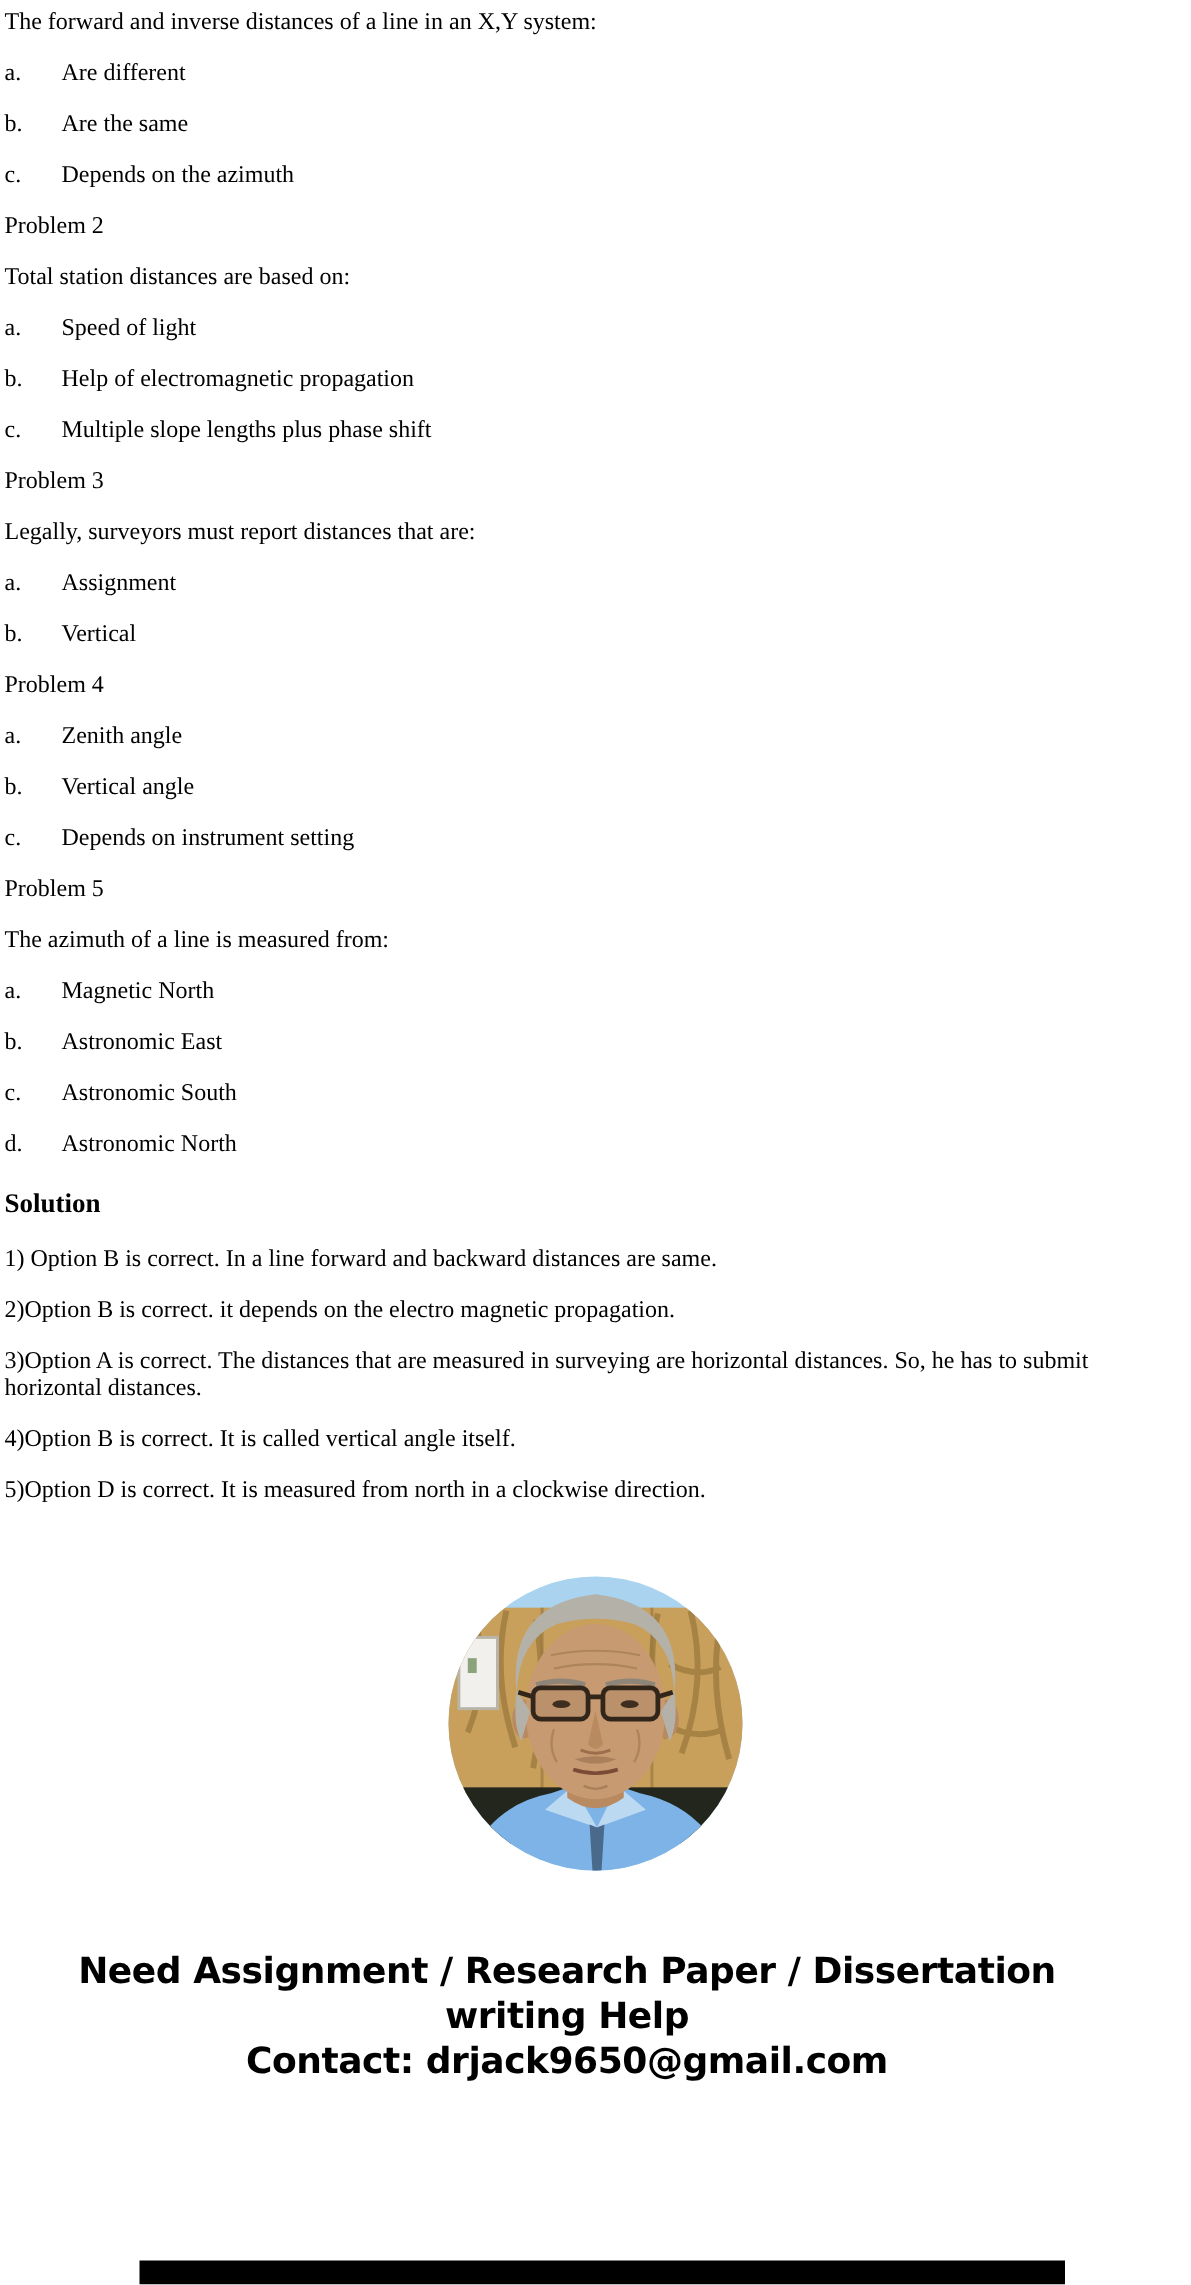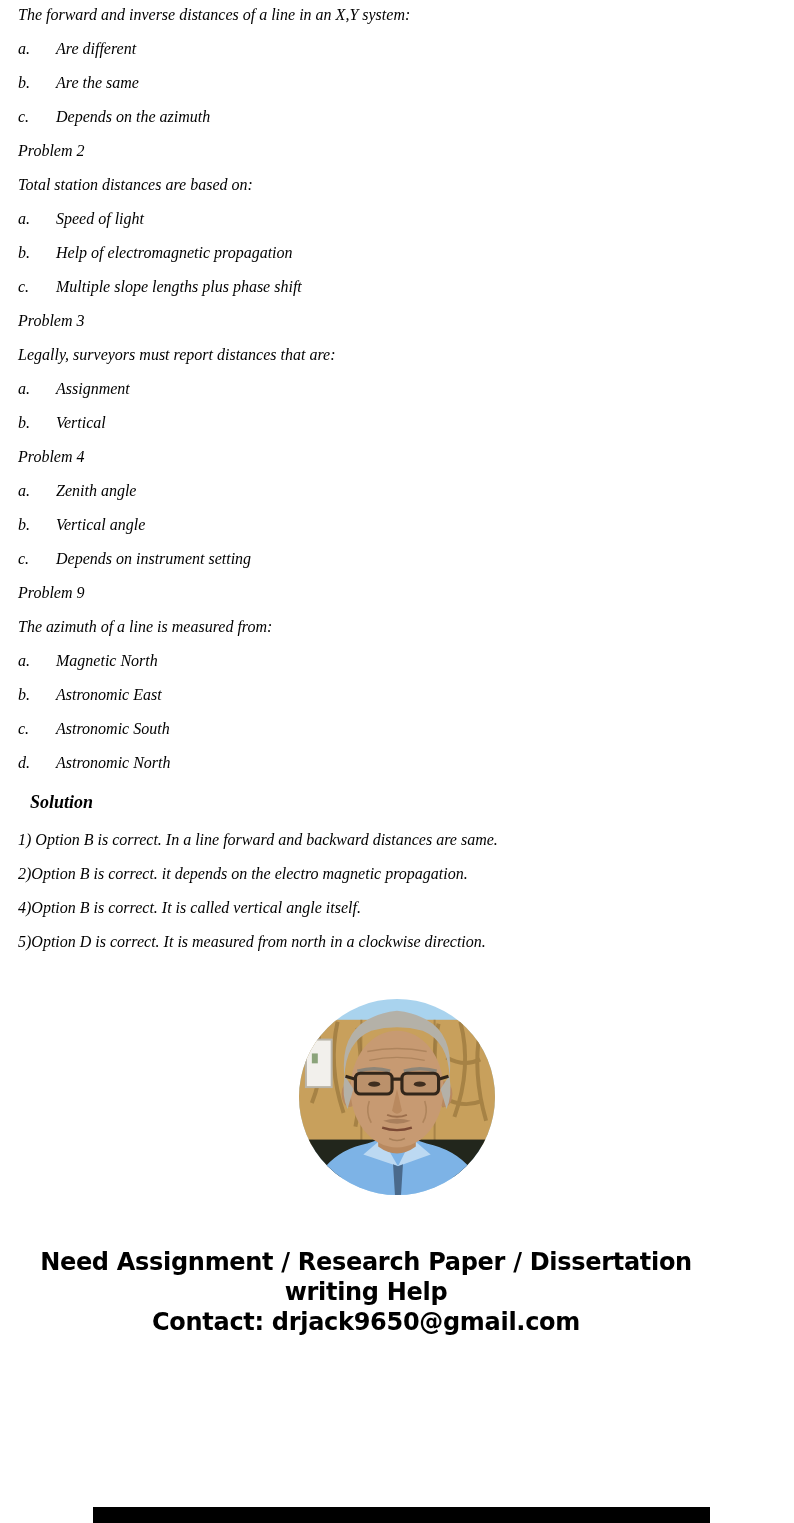--- a/index.html
+++ b/index.html
@@ -5,54 +5,54 @@
   html, body { margin: 0; padding: 0; }
   body {
     width: 794px; height: 1523px;
     background: #ffffff;
     position: relative;
     font-family: "Liberation Serif", serif;
     color: #000000;
     overflow: hidden;
   }
   .content {
-    padding: 6px 0 0 18px;
+    padding: 6px 0 0 3px;
     width: 740px;
-    font-style: italic;
   }
   .line {
     margin: 0 0 16px 0;
     font-size: 16px;
     line-height: 18px;
   }
   .opt .marker {
     display: inline-block;
     width: 38px;
   }
   h2.sol-heading {
     font-size: 18px;
     line-height: 21px;
-    margin: 20px 0 18px 12px;
+    margin: 20px 0 18px 0;
     font-weight: bold;
     font-family: "Liberation Serif", serif;
   }
   .avatar-wrap {
     width: 198px; height: 198px;
     margin: 47px auto 0 auto;
   }
   .avatar-wrap svg { display: block; width: 198px; height: 198px; }
   .footer {
     margin-top: 51px;
     text-align: center;
     font-family: "DejaVu Sans", sans-serif;
     font-weight: bold;
     font-size: 24px;
     line-height: 30px;
     letter-spacing: -0.3px;
     width: 732px;
+    padding-left: 12px;
   }
   .bottom-bar {
     position: absolute;
     left: 93px; top: 1507px;
     width: 617px; height: 16px;
   }
 </style>
 </head>
 <body>
 
@@ -72,30 +72,31 @@
   <p class="line">Problem 3</p>
   <p class="line">Legally, surveyors must report distances that are:</p>
   <p class="line opt"><span class="marker">a.</span><span>Assignment</span></p>
   <p class="line opt"><span class="marker">b.</span><span>Vertical</span></p>
 
   <p class="line">Problem 4</p>
   <p class="line opt"><span class="marker">a.</span><span>Zenith angle</span></p>
   <p class="line opt"><span class="marker">b.</span><span>Vertical angle</span></p>
   <p class="line opt"><span class="marker">c.</span><span>Depends on instrument setting</span></p>
 
-  <p class="line">Problem 9</p>
+  <p class="line">Problem 5</p>
   <p class="line">The azimuth of a line is measured from:</p>
   <p class="line opt"><span class="marker">a.</span><span>Magnetic North</span></p>
   <p class="line opt"><span class="marker">b.</span><span>Astronomic East</span></p>
   <p class="line opt"><span class="marker">c.</span><span>Astronomic South</span></p>
   <p class="line opt"><span class="marker">d.</span><span>Astronomic North</span></p>
 
   <h2 class="sol-heading">Solution</h2>
   <p class="line">1) Option B is correct. In a line forward and backward distances are same.</p>
   <p class="line">2)Option B is correct. it depends on the electro magnetic propagation.</p>
+  <p class="line">3)Option A is correct. The distances that are measured in surveying are horizontal distances. So, he has to submit horizontal distances.</p>
   <p class="line">4)Option B is correct. It is called vertical angle itself.</p>
   <p class="line">5)Option D is correct. It is measured from north in a clockwise direction.</p>
 </div>
 
 <div class="avatar-wrap">
   <svg viewBox="0 0 200 200" xmlns="http://www.w3.org/2000/svg">
     <defs>
       <clipPath id="circleClip">
           <circle cx="100" cy="100" r="99"></circle>
         </clipPath>

